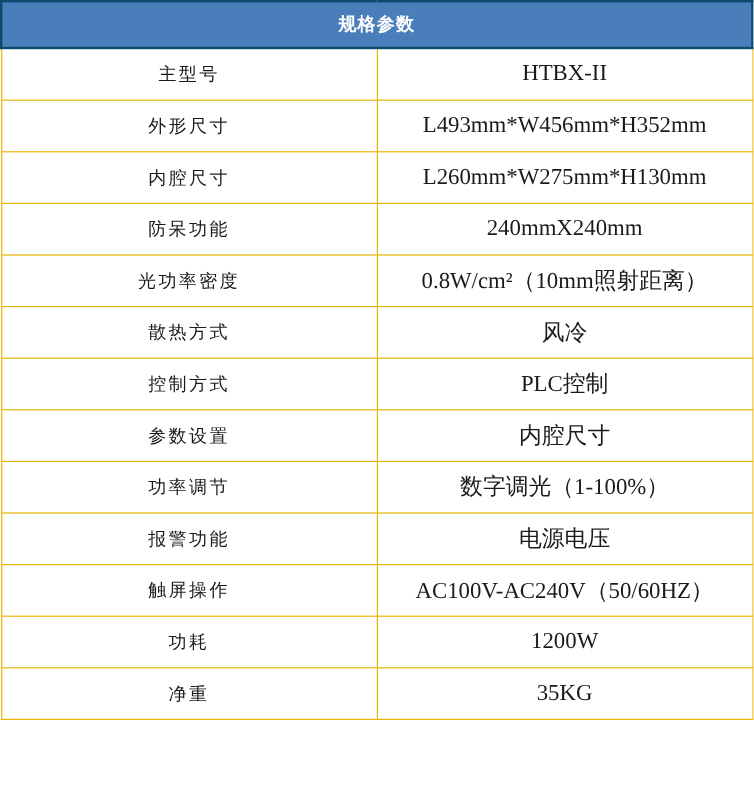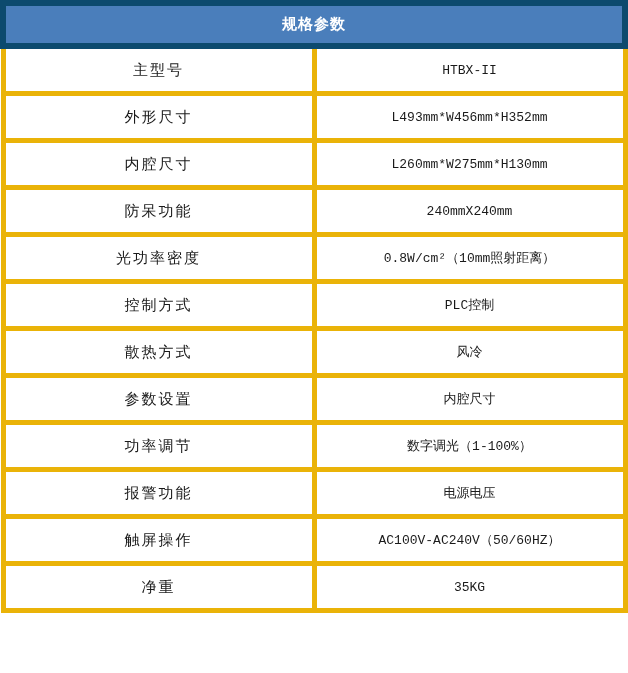--- a/index.html
+++ b/index.html
@@ -17,41 +17,41 @@
     border-collapse: collapse;
     table-layout: fixed;
   }
   .spec-table tr.header-row th {
     background: #4a7ebb;
     color: #ffffff;
     font-size: 15px;
     font-weight: bold;
     text-align: center;
     padding: 9px 0 9px 0;
-    border: 6px solid #0c4a6e;
+    border: 2px solid #0c4a6e;
     letter-spacing: 1px;
   }
   .spec-table td {
-    border: 5px solid #eab308;
+    border: 1px solid #eab308;
     text-align: center;
     vertical-align: middle;
     color: #1a1a1a;
     height: 38px;
     padding: 2px 4px;
   }
   .spec-table td.label-cell {
     width: 200px;
     font-size: 15px;
     font-weight: normal;
     letter-spacing: 2px;
   }
   .spec-table td.value-cell {
     width: 426px;
-    font-size: 13px;
-    font-family: Liberation Mono, monospace;
+    font-size: 19px;
+    font-family: Liberation Serif, serif;
   }
 </style>
 </head>
 <body>
 
 <table class="spec-table">
   <tbody>
     <tr class="header-row">
       <th colspan="2">规格参数</th>
     </tr>
@@ -69,42 +69,46 @@
     </tr>
     <tr>
       <td class="label-cell">防呆功能</td>
       <td class="value-cell">240mmX240mm</td>
     </tr>
     <tr>
       <td class="label-cell">光功率密度</td>
       <td class="value-cell">0.8W/cm²（10mm照射距离）</td>
     </tr>
     <tr>
+      <td class="label-cell">散热方式</td>
+      <td class="value-cell">风冷</td>
+    </tr>
+    <tr>
       <td class="label-cell">控制方式</td>
       <td class="value-cell">PLC控制</td>
-    </tr>
-    <tr>
-      <td class="label-cell">散热方式</td>
-      <td class="value-cell">风冷</td>
     </tr>
     <tr>
       <td class="label-cell">参数设置</td>
       <td class="value-cell">内腔尺寸</td>
     </tr>
     <tr>
       <td class="label-cell">功率调节</td>
       <td class="value-cell">数字调光（1-100%）</td>
     </tr>
     <tr>
       <td class="label-cell">报警功能</td>
       <td class="value-cell">电源电压</td>
     </tr>
     <tr>
       <td class="label-cell">触屏操作</td>
       <td class="value-cell">AC100V-AC240V（50/60HZ）</td>
     </tr>
     <tr>
+      <td class="label-cell">功耗</td>
+      <td class="value-cell">1200W</td>
+    </tr>
+    <tr>
       <td class="label-cell">净重</td>
       <td class="value-cell">35KG</td>
     </tr>
 
   </tbody>
 </table>
 
 </body></html>

